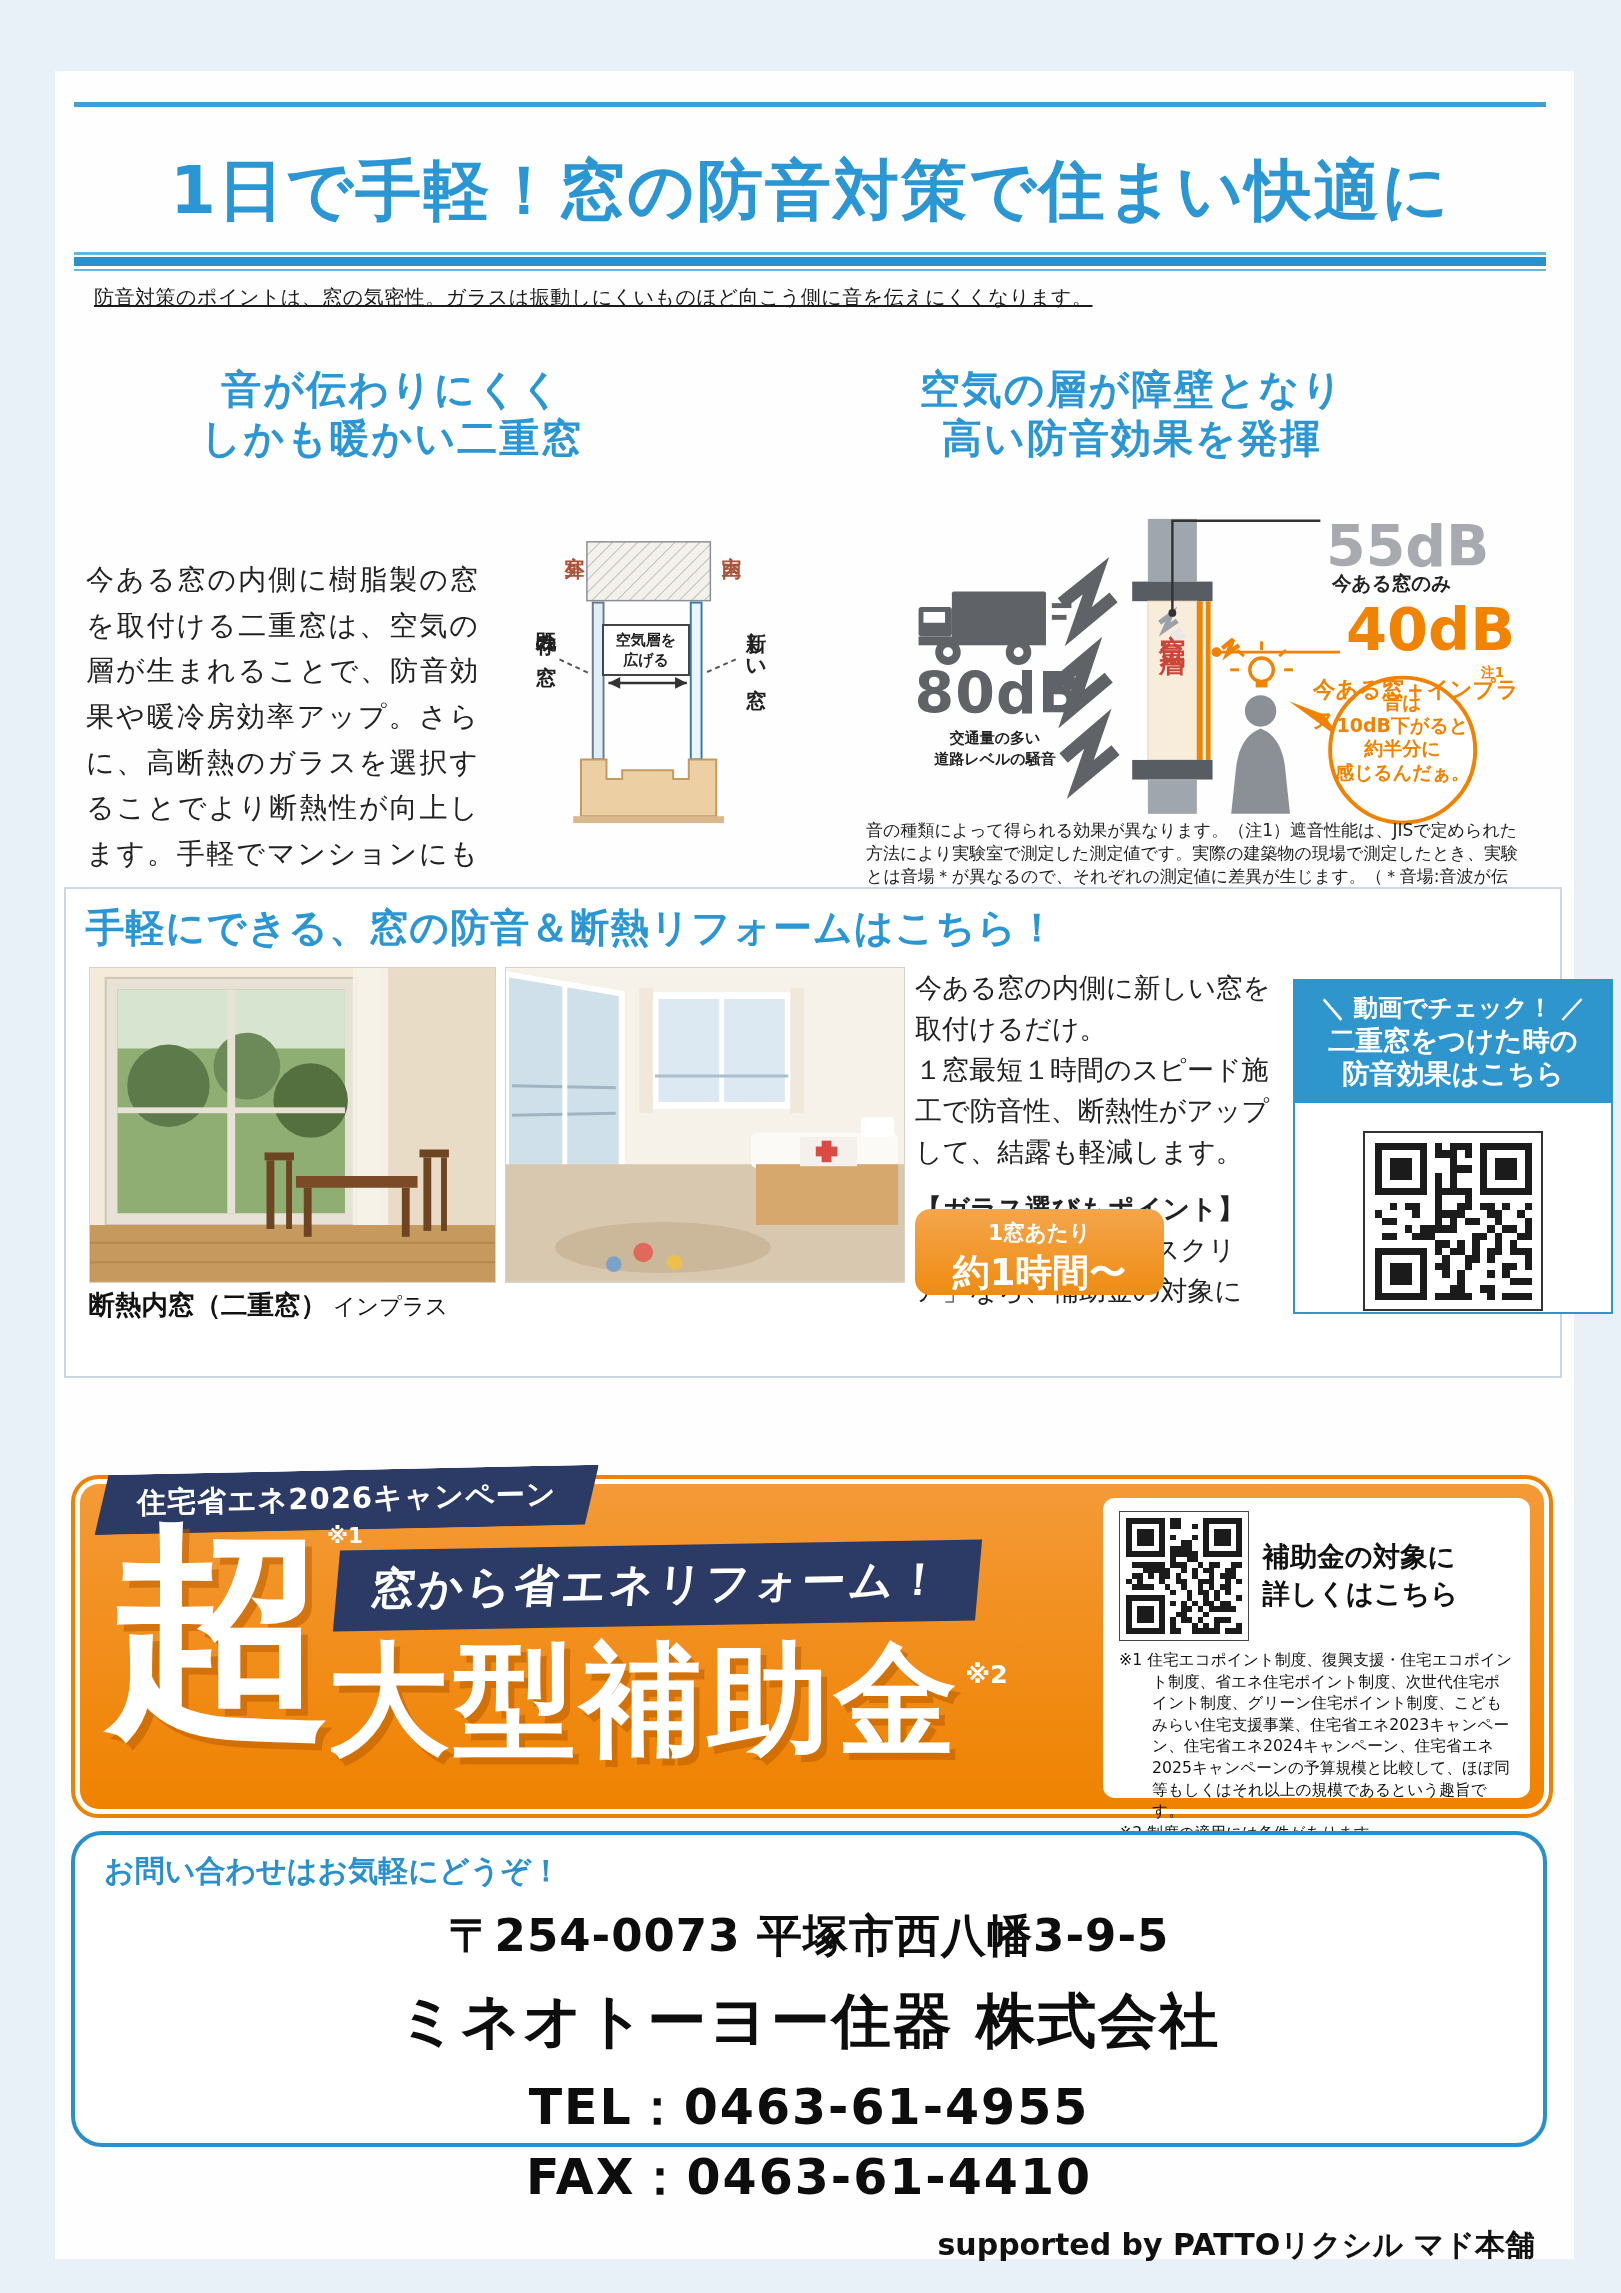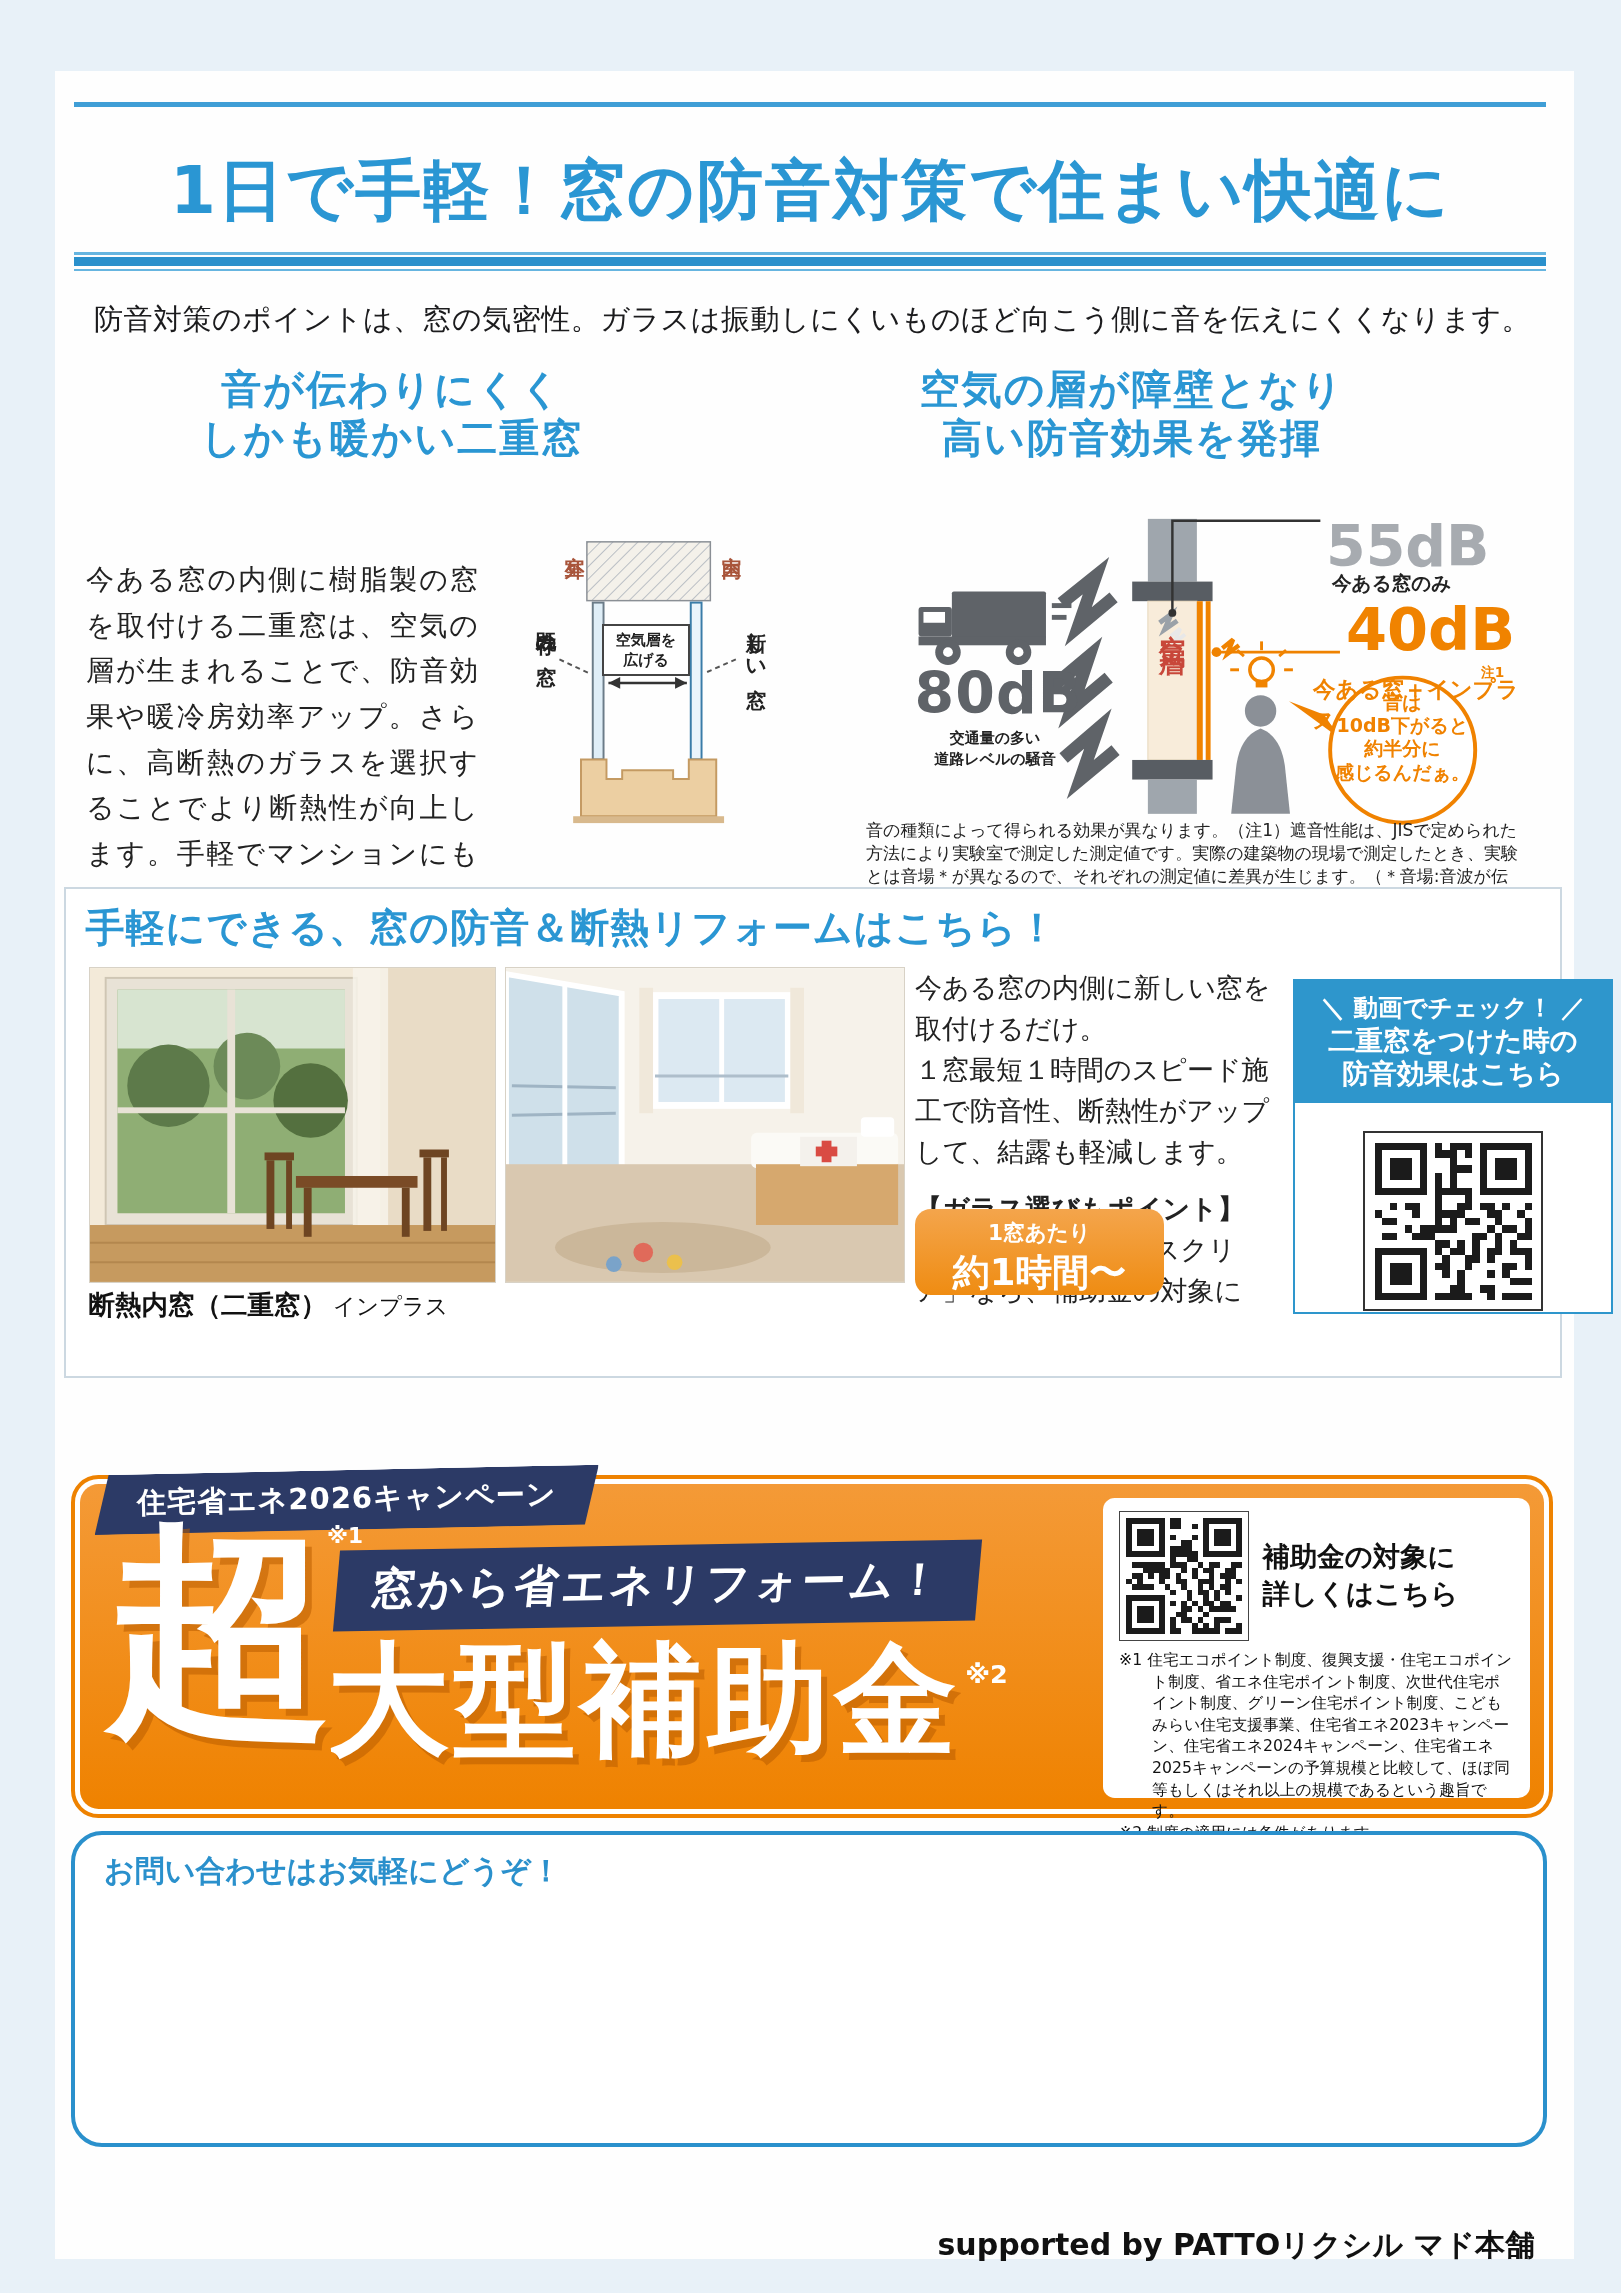--- a/index.html
+++ b/index.html
@@ -9,21 +9,21 @@
   .abs{position:absolute;}
 
   
   .top-rule{left:74px;top:102px;width:1472px;height:4.9px;background:#3f9ed6;}
   .main-title{left:0;right:0;top:155px;text-align:center;font-size:66px;font-weight:700;
               color:#2a96d3;letter-spacing:2px;line-height:1.1;}
   .title-rule{left:74px;top:252px;width:1472px;}
   .title-rule .r1{height:2.9px;background:#66b5e0;margin-bottom:2px;}
   .title-rule .r2{height:8.8px;background:#2a90cc;margin-bottom:2.9px;}
   .title-rule .r3{height:2.9px;background:#66b5e0;}
-  .intro{left:94px;top:300px;width:1451px;font-size:29px;color:#1b1b1d;letter-spacing:0.5px;}
+  .intro{left:94px;top:284px;width:1451px;font-size:20px;color:#1b1b1d;letter-spacing:0.5px;text-decoration:underline;}
 
   .col-heading{font-size:40px;line-height:1.22;font-weight:700;color:#2a96d3;text-align:center;letter-spacing:2px;}
   .lh{left:108px;top:365px;width:568px;}
   .rh{left:838px;top:365px;width:588px;}
 
   .left-body{left:86px;top:529px;width:392px;font-size:28px;line-height:1.63;
              text-align:justify;color:#222;}
 
   
   .diagram{left:483px;top:534px;width:294px;height:294px;}
@@ -794,17 +794,23 @@
         <div class="subsidy-notes">
           <div class="hang">※1 住宅エコポイント制度、復興支援・住宅エコポイント制度、省エネ住宅ポイント制度、次世代住宅ポイント制度、グリーン住宅ポイント制度、こどもみらい住宅支援事業、住宅省エネ2023キャンペーン、住宅省エネ2024キャンペーン、住宅省エネ2025キャンペーンの予算規模と比較して、ほぼ同等もしくはそれ以上の規模であるという趣旨です。</div>
           <div>※2 制度の適用には条件があります。</div>
         </div>
       </div>
     </div>
   </div>
 
   <div class="abs contact">
     <div class="contact-lead">お問い合わせはお気軽にどうぞ！</div>
+    <div class="contact-body">
+      <div class="c-addr">〒254-0073 平塚市西八幡3-9-5</div>
+      <div class="c-company">ミネオトーヨー住器 株式会社</div>
+      <div class="c-tel">TEL：0463-61-4955</div>
+      <div class="c-fax">FAX：0463-61-4410</div>
+    </div>
   </div>
 
   <div class="footer">supported by PATTOリクシル マド本舗</div>
 </div>
 
 
 </body></html>

